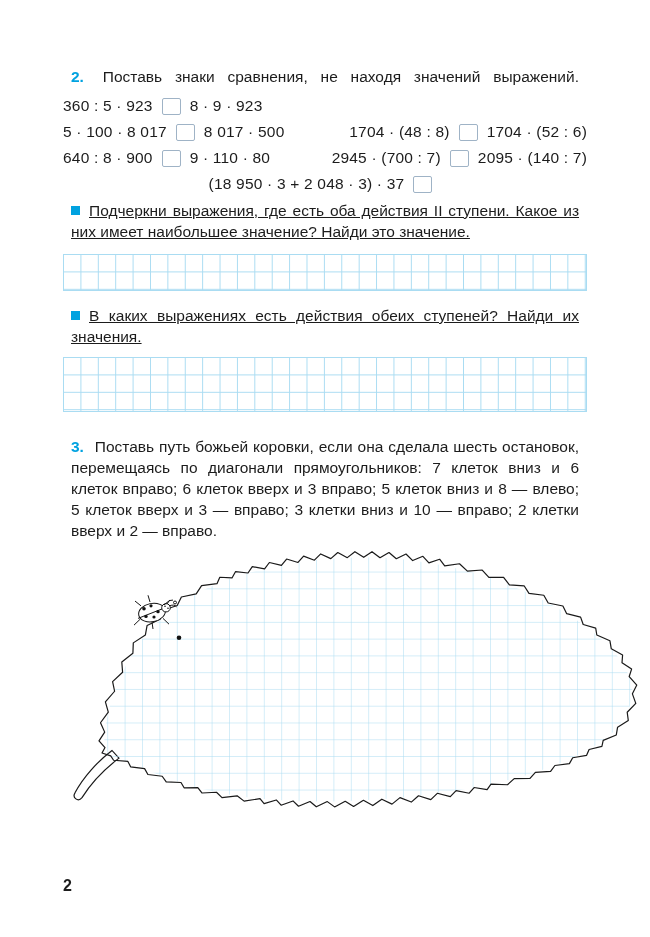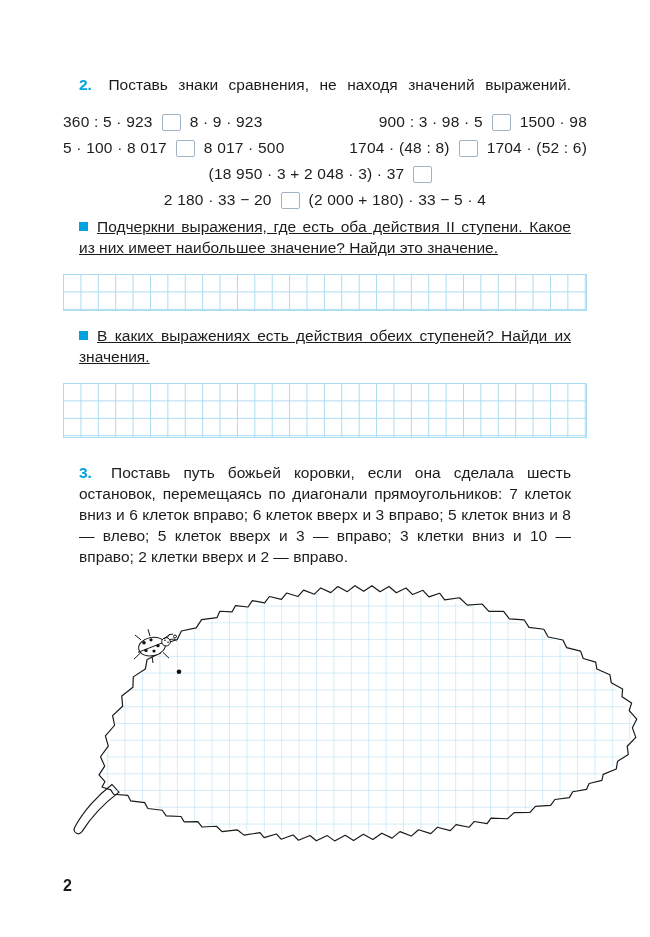--- a/index.html
+++ b/index.html
@@ -6,21 +6,21 @@
   body{
     width:650px;height:937px;
     font-family:"Liberation Sans",sans-serif;
     color:#1c1c1c;
     -webkit-font-smoothing:antialiased;
   }
   .page{
     position:relative;width:650px;height:937px;overflow:hidden;
     box-sizing:border-box;padding:58px 63px 0 63px;background:#fff;
   }
-  p{margin:16px;}
+  p{margin:8px;}
   .task-intro{
     font-size:15.5px;line-height:22px;
     text-align:justify;text-align-last:justify;
   }
   .task-num{color:#00a2e0;font-weight:bold;margin-right:6px;}
   .cmp-rows{margin-top:4px;}
   .cmp-line{
     display:flex;justify-content:space-between;
     margin:6px 0;height:20px;font-size:15.5px;
   }
@@ -70,49 +70,49 @@
       <span>Поставь знаки сравнения, не находя значений выражений.</span>
     </p>
 
     <div class="cmp-rows">
       <div class="cmp-line">
         <span class="cmp-group">
           <span class="expr">360 : 5 · 923</span>
           <span class="cmp-box"></span>
           <span class="expr">8 · 9 · 923</span>
         </span>
-        <span class="cmp-group">
-          <span class="expr">900 : 3 · 98 · 5</span>
-          <span class="cmp-box"></span>
-          <span class="expr">1500 · 98</span>
-        </span>
       </div>
       <div class="cmp-line">
         <span class="cmp-group">
           <span class="expr">5 · 100 · 8 017</span>
           <span class="cmp-box"></span>
           <span class="expr">8 017 · 500</span>
         </span>
         <span class="cmp-group">
           <span class="expr">1704 · (48 : 8)</span>
           <span class="cmp-box"></span>
           <span class="expr">1704 · (52 : 6)</span>
         </span>
       </div>
+      <div class="cmp-line">
+        <span class="cmp-group">
+          <span class="expr">640 : 8 · 900</span>
+          <span class="cmp-box"></span>
+          <span class="expr">9 · 110 · 80</span>
+        </span>
+        <span class="cmp-group">
+          <span class="expr">2945 · (700 : 7)</span>
+          <span class="cmp-box"></span>
+          <span class="expr">2095 · (140 : 7)</span>
+        </span>
+      </div>
       <div class="cmp-line center">
         <span class="cmp-group">
           <span class="expr">(18 950 · 3 + 2 048 · 3) · 37</span>
           <span class="cmp-box"></span>
-        </span>
-      </div>
-      <div class="cmp-line center">
-        <span class="cmp-group">
-          <span class="expr">2 180 · 33 − 20</span>
-          <span class="cmp-box"></span>
-          <span class="expr">(2 000 + 180) · 33 − 5 · 4</span>
         </span>
       </div>
     </div>
 
     <p class="bullet-para b1">
       <span class="bullet-square"></span><span>Подчеркни выражения, где есть оба действия II ступени. Какое из них имеет наибольшее значение? Найди это значение.</span>
     </p>
     <div class="answer-grid grid-2rows"></div>
 
     <p class="bullet-para b2">

